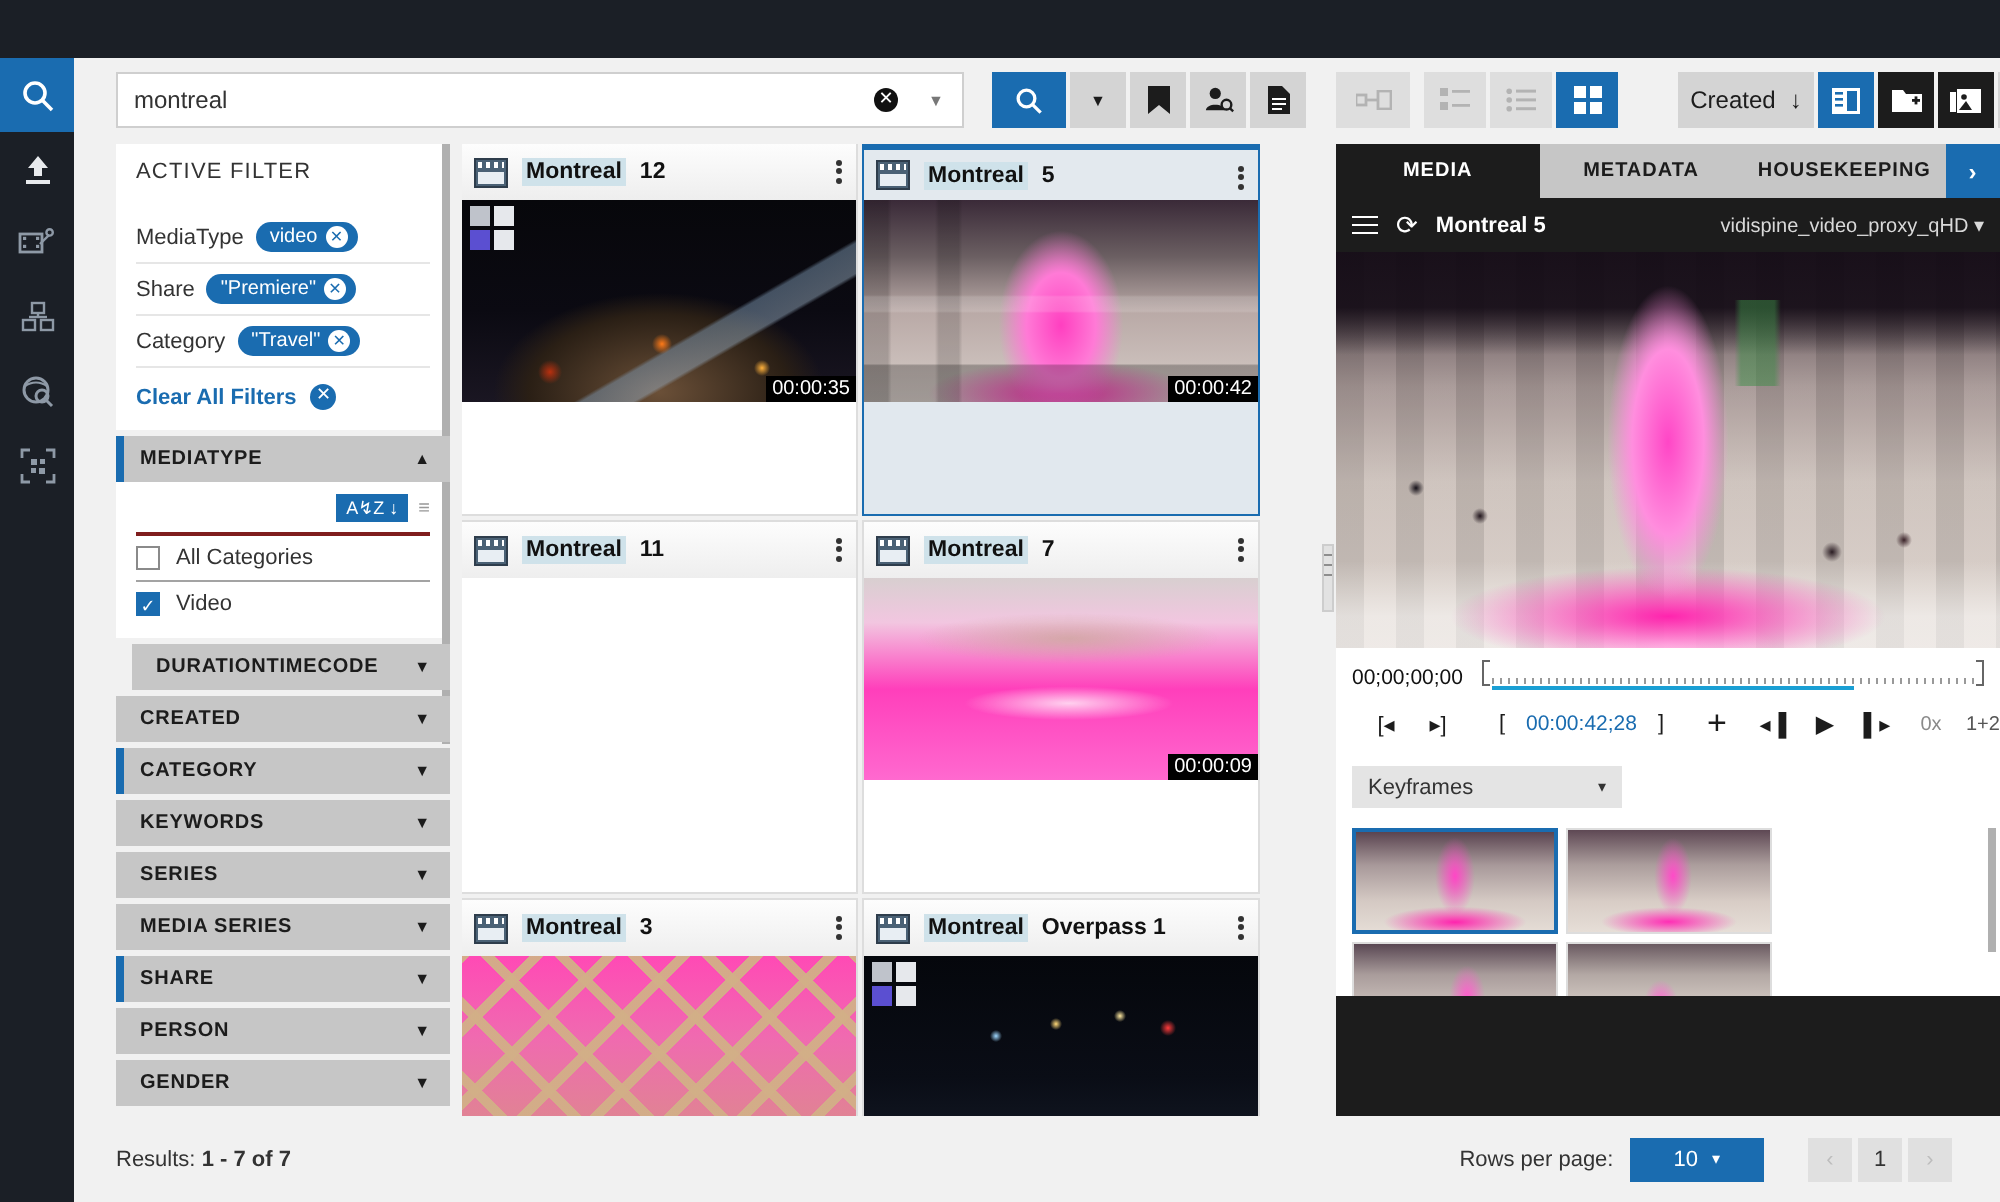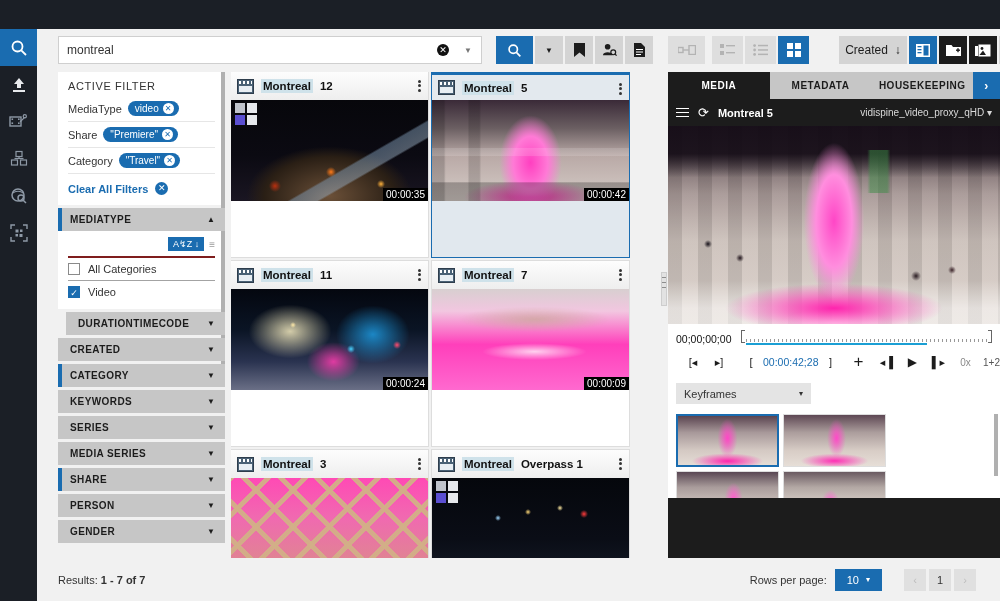--- a/index.html
+++ b/index.html
@@ -59,21 +59,21 @@
 
   
   .content { position:absolute; left:0; top:43px; width:963px; height:529px; }
 
   
   .sidebar {
     position:absolute; left:21px; top:0; width:167px; height:487px;
     background:#f1f1f1; overflow:hidden;
   }
   .af-card { background:#fff; padding:8px 10px 10px; }
-  .af-title { font-size:11px; color:#333; letter-spacing:.6px; margin-bottom:4px; }
+  .af-title { font-size:11px; color:#333; letter-spacing:.6px; margin-bottom:14px; }
   .af-row { display:flex; align-items:center; gap:6px; padding:5px 0; border-bottom:1px solid #e6e6e6; }
   .af-row:last-of-type { border-bottom:1px solid #e6e6e6; }
   .af-label { font-size:11px; color:#333; }
   .pill {
     background:#1a6cb0; color:#fff; border-radius:10px; padding:2px 5px 2px 7px;
     font-size:10px; display:inline-flex; align-items:center; gap:4px;
   }
   .pill .xx {
     width:11px; height:11px; border-radius:50%; background:#fff; color:#1a6cb0;
     font-size:8px; line-height:11px; text-align:center; font-family:"DejaVu Sans",sans-serif;
@@ -168,21 +168,21 @@
   .kf.on { border:2px solid #1a6cb0; }
   .kfscroll { position:absolute; right:2px; top:4px; width:4px; height:62px; background:#b0b0b0; }
 
   
   .footer { position:absolute; left:0; top:529px; width:963px; height:43px; background:#f1f1f1;
             display:flex; align-items:center; }
   .res { margin-left:21px; font-size:11px; color:#333; }
   .res b { font-weight:bold; }
   .rpp { margin-left:auto; display:flex; align-items:center; gap:8px; }
   .rpp .lab { font-size:11px; color:#333; }
-  .rppsel { background:#1a6cb0; color:#fff; font-size:11px; height:22px; padding:0 12px;
+  .rppsel { background:#1a6cb0; color:#fff; font-size:11px; height:22px; padding:0 22px;
             display:flex; align-items:center; gap:7px; cursor:pointer; }
   .pager { display:flex; gap:3px; margin-left:22px; margin-right:24px; }
   .pg { width:22px; height:22px; background:#e0e0e0; color:#777; font-size:11px;
         display:flex; align-items:center; justify-content:center; cursor:pointer; }
   .pg.cur { color:#333; }
   .pg.dis { color:#bdbdbd; }
 
   
   .im { position:absolute; inset:0; }
 </style>
@@ -520,33 +520,20 @@
           <div class="card">
             <div class="card-head">
               <span class="film-ic"></span>
               <span class="hl">Montreal</span>
               <span class="cnum">11</span>
               <span class="kebab">
                   <i></i>
                   <i></i>
                   <i></i>
                 </span>
-            </div>
-            <div class="thumb">
-              <div class="im" style="background:linear-gradient(180deg,#04070f 0%,#0a1424 40%,#2a3350 72%,#6a6f86 100%);"></div>
-              <div class="im" style="background:
-                radial-gradient(ellipse 30% 38% at 30% 42%,#f6ecc0 0%,rgba(0,0,0,0) 70%),
-                radial-gradient(ellipse 26% 40% at 72% 45%,#1e9ae0 0%,rgba(0,0,0,0) 72%),
-                radial-gradient(ellipse 18% 26% at 52% 72%,#ff3db0 0%,rgba(0,0,0,0) 75%);
-                opacity:.85;"></div>
-              <div class="im" style="background:
-                radial-gradient(circle 4px at 120px 60px,#47d2ff 0%,rgba(0,0,0,0) 100%),
-                radial-gradient(circle 4px at 166px 56px,#ff4a6e 0%,rgba(0,0,0,0) 100%),
-                radial-gradient(circle 3px at 62px 36px,#ffe9a8 0%,rgba(0,0,0,0) 100%);"></div>
-              <span class="dur">00:00:24</span>
             </div>
             <div class="card-fill"></div>
           </div>
 
           <div class="card">
             <div class="card-head">
               <span class="film-ic"></span>
               <span class="hl">Montreal</span>
               <span class="cnum">7</span>
               <span class="kebab">

